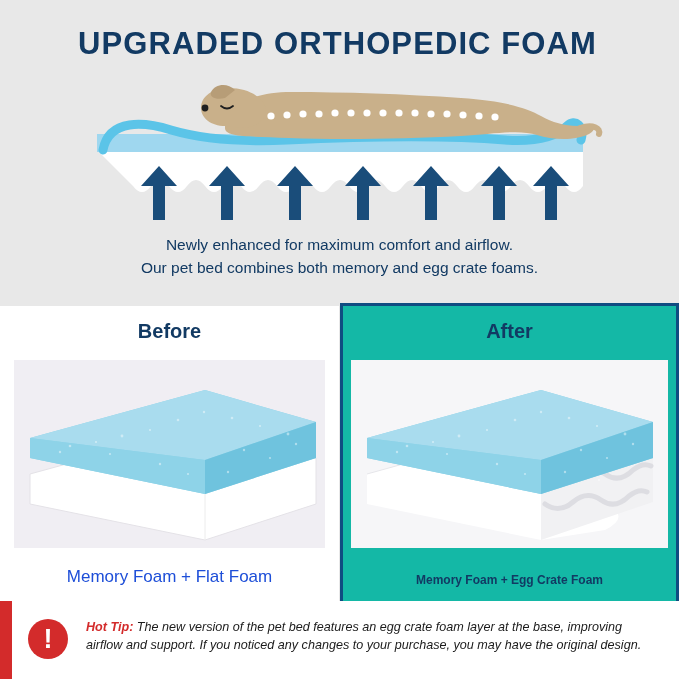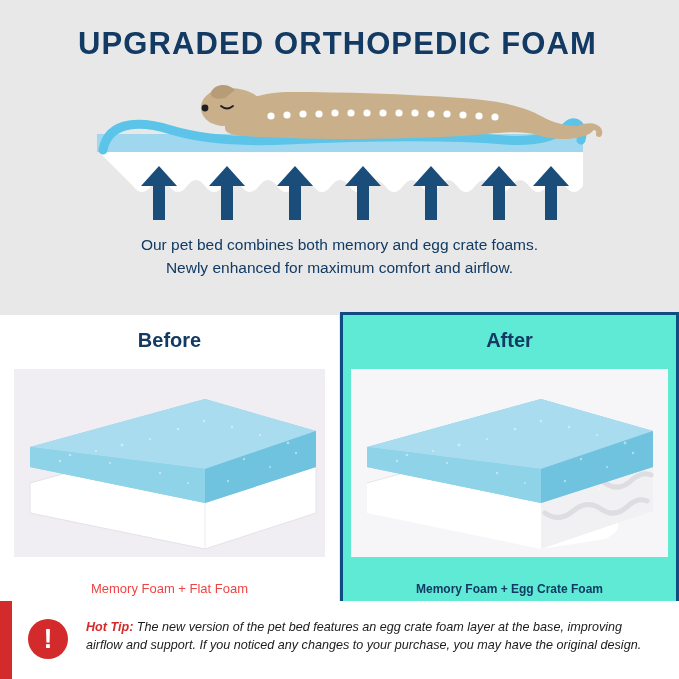--- a/index.html
+++ b/index.html
@@ -18,30 +18,30 @@
     font-size:31px;font-weight:bold;letter-spacing:1.1px;color:#123a63;
   }
   .illus{position:absolute;left:75px;top:78px;width:530px;height:145px;}
   .subtext{
     position:absolute;left:0;top:233px;width:679px;text-align:center;
     color:#123a63;font-size:15.5px;line-height:23px;
   }
 
   
   .mid{position:absolute;left:0;top:299px;width:679px;height:302px;}
-  .panel{position:absolute;top:13px;width:339px;height:302px;box-sizing:border-box;}
+  .panel{position:absolute;top:4px;width:339px;height:302px;box-sizing:border-box;}
   .panel.before{left:0;background:#ffffff;border-top:3px solid #e8e8e8;}
-  .panel.after{left:340px;width:339px;background:#5eead4;border:3px solid #0f4c81;border-bottom:none;}
+  .panel.after{left:340px;width:339px;background:#14b8a6;border:3px solid #0f4c81;border-bottom:none;}
   .panel-title{
     position:absolute;top:14px;left:0;width:100%;text-align:center;
     font-size:20px;font-weight:bold;color:#123a63;
   }
   .panel-caption{
     position:absolute;bottom:18px;left:0;width:100%;text-align:center;
-    font-size:13px;color:#ef4444;
+    font-size:17px;color:#1d4ed8;
   }
   .panel.after .panel-caption{font-weight:bold;color:#123a63;font-size:12px;}
 
   .foam{position:absolute;left:0;top:48px;width:100%;height:200px;}
 
   
   .tipbar{position:absolute;left:0;top:601px;width:679px;height:78px;background:#ffffff;}
   .tipbar .redbar{position:absolute;left:0;top:0;width:12px;height:78px;background:#d32b2b;}
   .excl{
     position:absolute;left:28px;top:18px;width:40px;height:40px;border-radius:50%;
@@ -123,22 +123,22 @@
         <path d="M146,142 L146,108 L134,108 L152,88 L170,108 L158,108 L158,142 Z"></path>
         <path d="M214,142 L214,108 L202,108 L220,88 L238,108 L226,108 L226,142 Z"></path>
         <path d="M282,142 L282,108 L270,108 L288,88 L306,108 L294,108 L294,142 Z"></path>
         <path d="M350,142 L350,108 L338,108 L356,88 L374,108 L362,108 L362,142 Z"></path>
         <path d="M418,142 L418,108 L406,108 L424,88 L442,108 L430,108 L430,142 Z"></path>
         <path d="M470,142 L470,108 L458,108 L476,88 L494,108 L482,108 L482,142 Z"></path>
       </g>
     </svg>
 
     <div class="subtext">
+      <div>Newly enhanced for maximum comfort and airflow.</div>
       <div>Our pet bed combines both memory and egg crate foams.</div>
-      <div>Newly enhanced for maximum comfort and airflow.</div>
     </div>
   </div>
 
   <div class="divider-top"></div>
 
   <div class="mid">
 
     <div class="panel before">
       <div class="panel-title">Before</div>
       <svg class="foam" viewBox="0 0 339 200">

